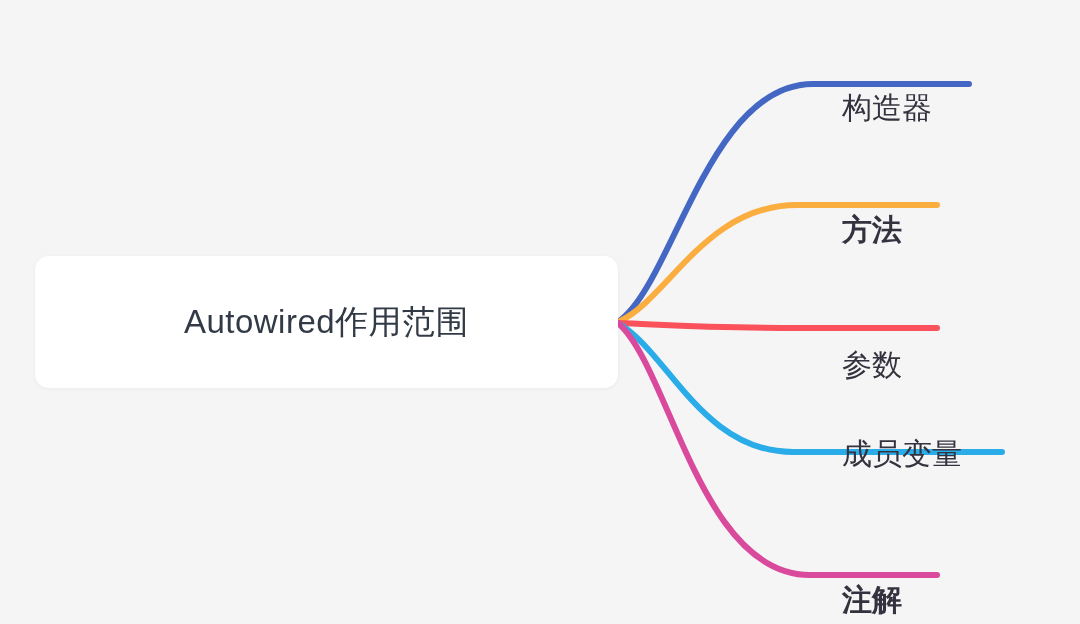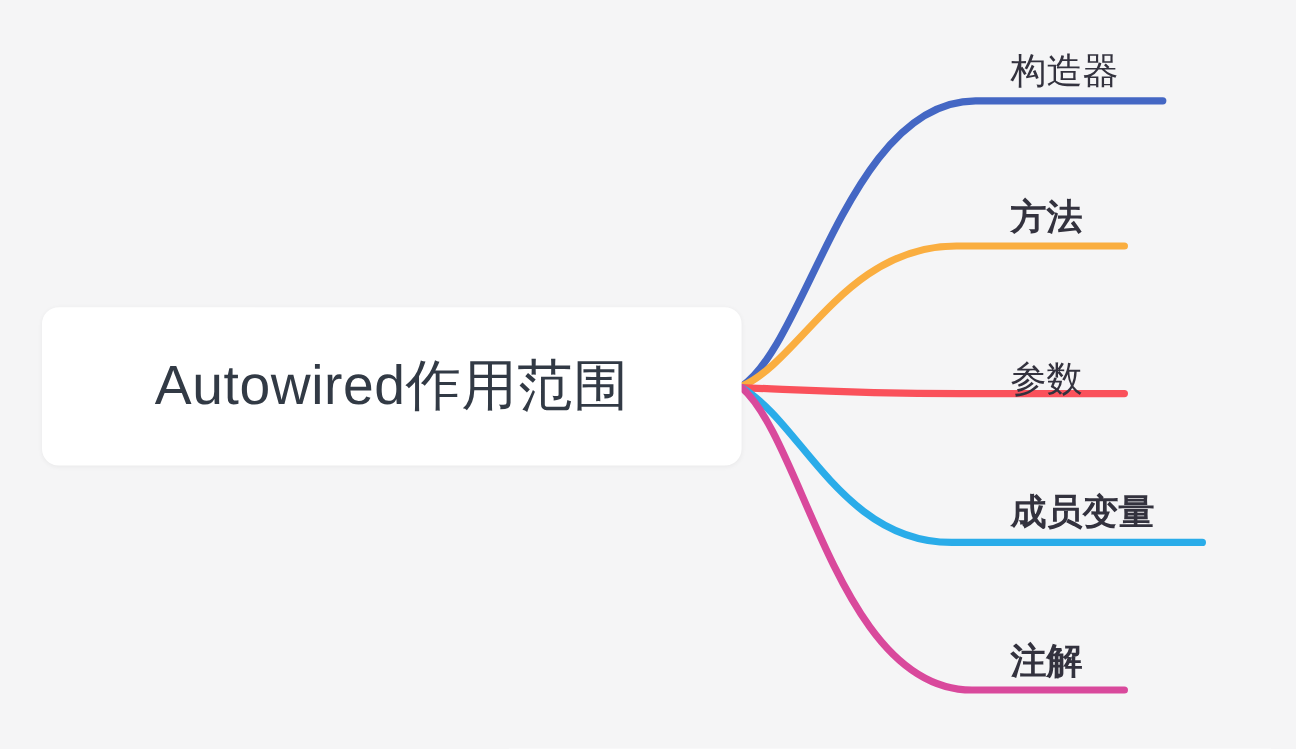--- a/index.html
+++ b/index.html
@@ -36,39 +36,40 @@
     height: 132px;
     background: #ffffff;
     border-radius: 14px;
     box-shadow: 0 1px 4px rgba(0,0,0,0.05);
     display: flex;
     align-items: center;
     justify-content: center;
     cursor: default;
   }
   .central-node .central-label {
-    font-size: 46px;
+    font-size: 33px;
     color: #323a45;
     letter-spacing: 0.5px;
     white-space: nowrap;
   }
   .branch-label {
     position: absolute;
     left: 842px;
     height: 36px;
     line-height: 36px;
     font-size: 30px;
     color: #33323e;
     white-space: nowrap;
     cursor: default;
+    margin-top: 48px;
   }
   .branch-label.b0 { top: 42px; }
   .branch-label.b1 { top: 164px; font-weight: bold; }
   .branch-label.b2 { top: 299px; }
-  .branch-label.b3 { top: 410px; font-weight: bold; }
+  .branch-label.b3 { top: 388px; }
   .branch-label.b4 { top: 534px; font-weight: bold; }
 </style>
 </head>
 <body>
 
 <div class="canvas">
 
   <svg class="curves" viewBox="0 0 1080 624" xmlns="http://www.w3.org/2000/svg">
     <path d="M 618 322 C 673 285, 708 84, 813 84 L 969 84" stroke="#4467c4"></path>
     <path d="M 618 322 C 668 300, 705 205, 797 205 L 937 205" stroke="#faae40"></path>

